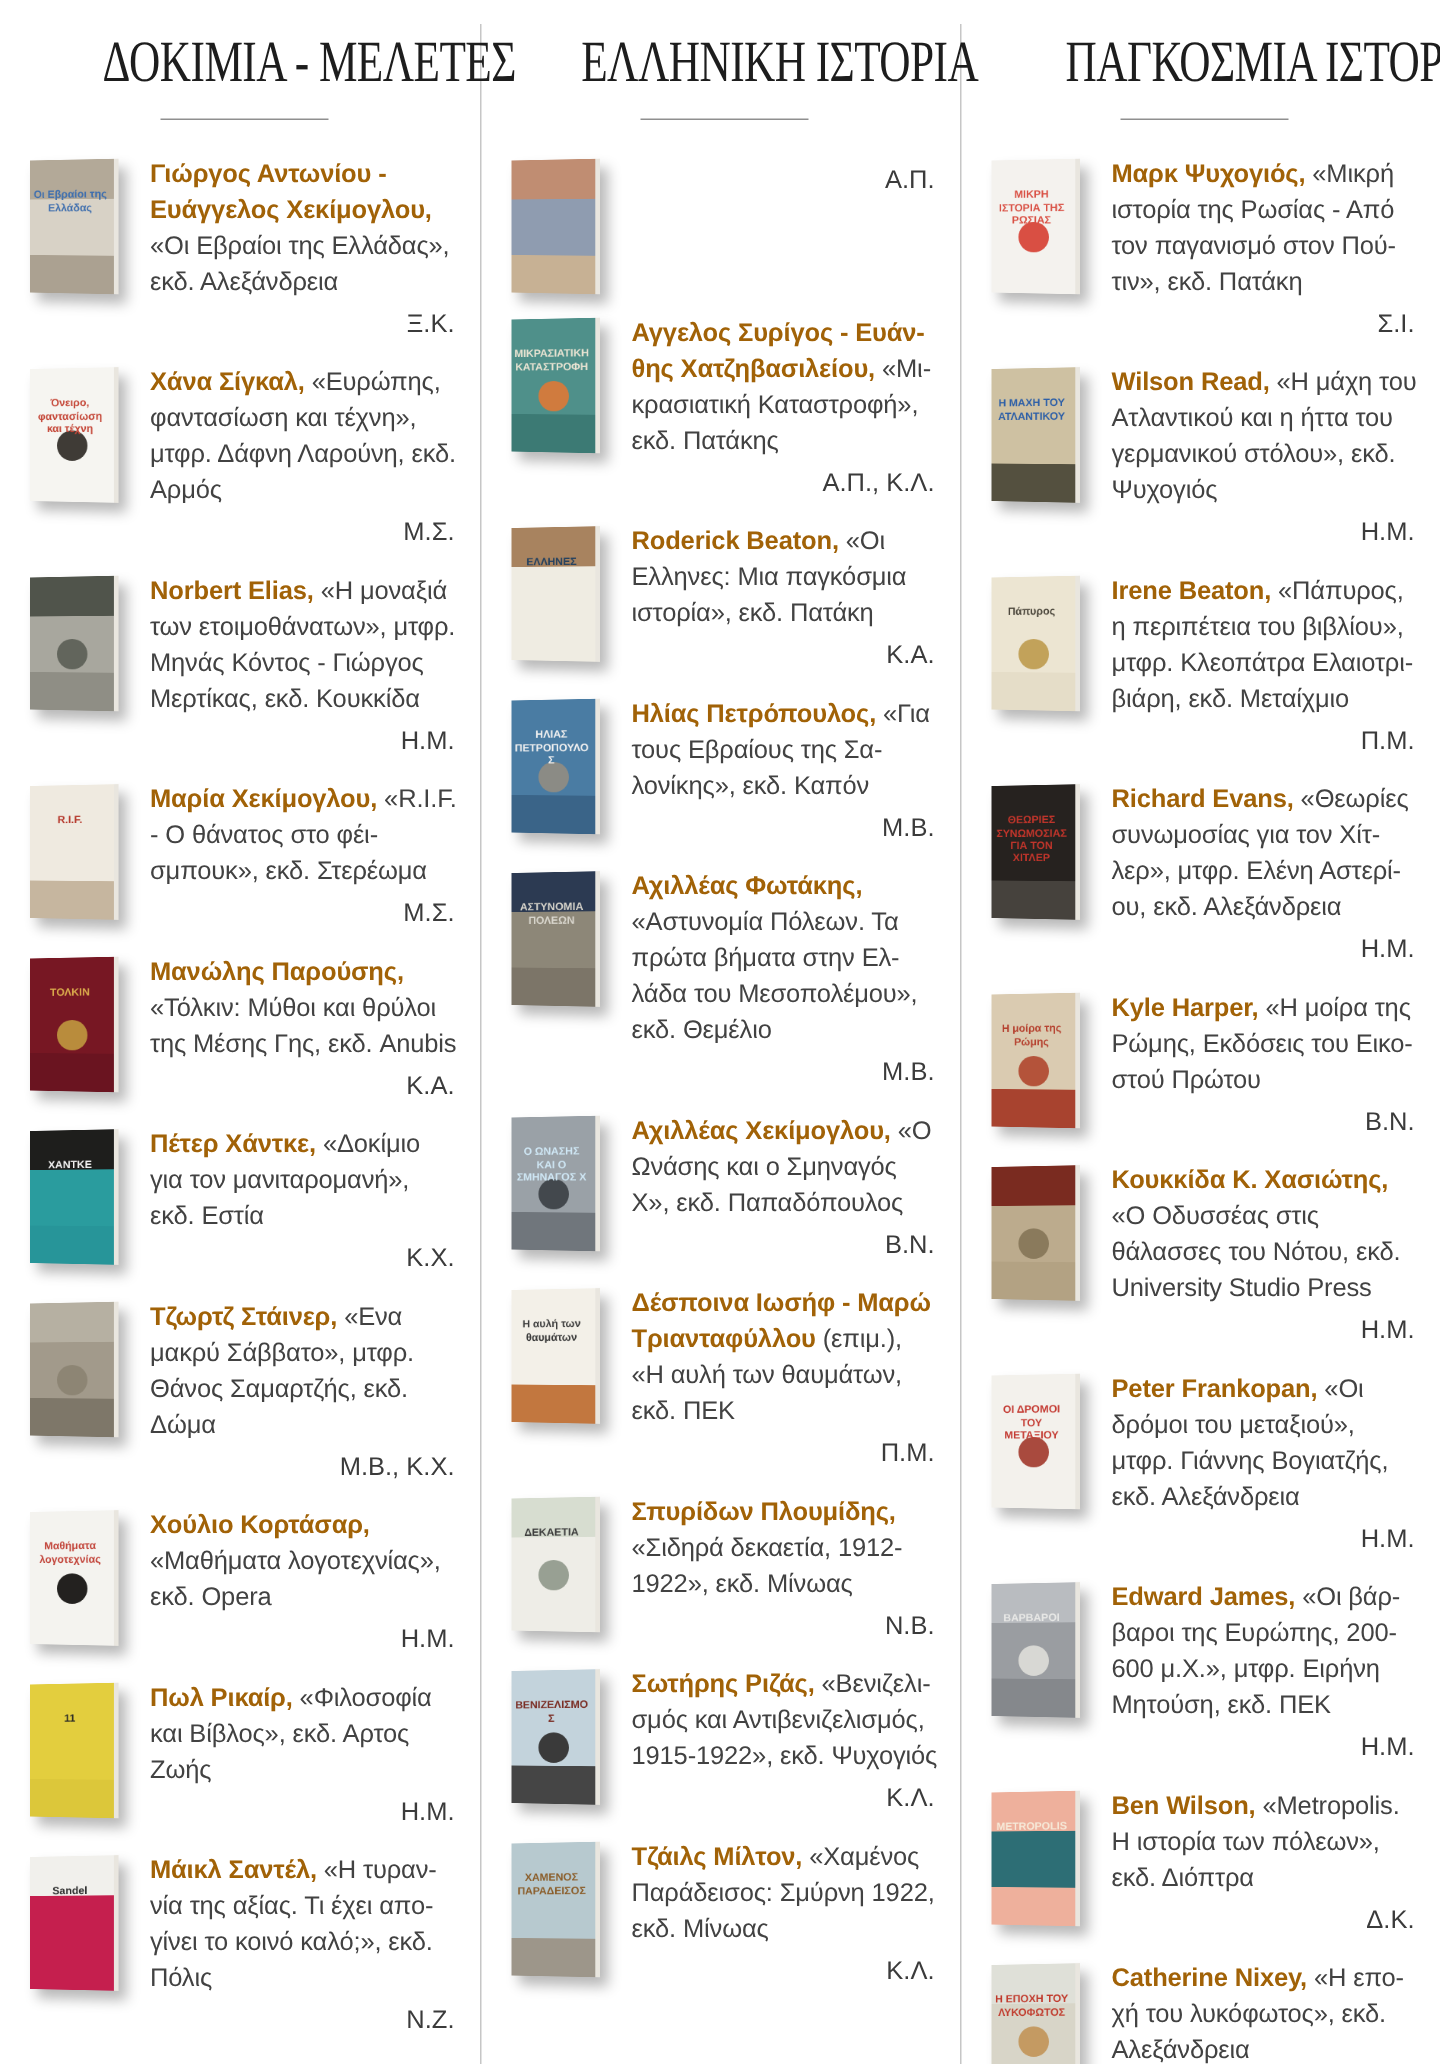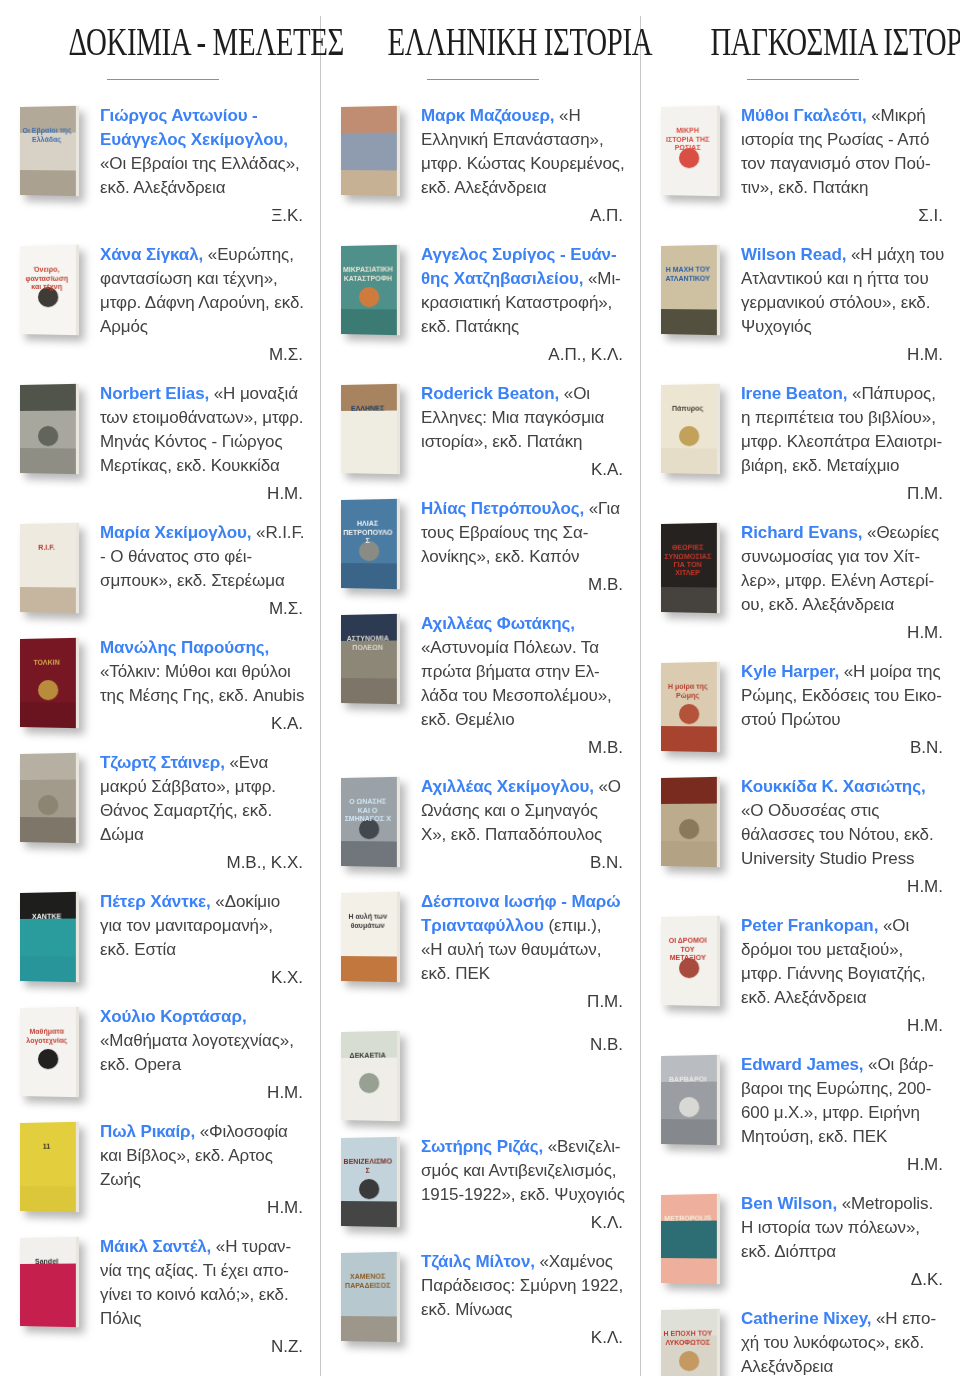--- a/index.html
+++ b/index.html
@@ -33,21 +33,21 @@
     position:absolute;display:block;left:50%;top:58%;width:20px;height:20px;
     border-radius:50%;transform:translate(-50%,-50%);
   }
   .lab{
     position:absolute;display:block;left:2px;right:4px;top:23%;
     text-decoration:none;font-style:normal;font-weight:700;
     font-size:7px;line-height:1.2;text-align:center;overflow-wrap:break-word;
   }
   .info{flex:1 1 auto;min-width:0;}
   .desc{margin:0;font-size:17px;line-height:24px;letter-spacing:-.1px;color:#424242;}
-  .desc b{color:#3b82f6;font-weight:700;text-align:right;}
+  .desc b{color:#a16207;font-weight:700;text-align:right;}
   .initials{font-size:17px;line-height:24px;margin-top:4px;padding-right:2px;text-align:right;color:#3b3b3b;}
 </style>
 </head>
 <body>
 
 <div class="wrap">
 
   <section class="col">
     <div class="col-header-wrap"><h2 class="col-header">ΔΟΚΙΜΙΑ - ΜΕΛΕΤΕΣ</h2></div>
     <div class="rule"></div>
@@ -117,48 +117,48 @@
           <u class="lab" style="color: rgb(217, 169, 75);">ΤΟΛΚΙΝ</u>
         </div>
       <div class="info">
           <p class="desc"><b>Μανώλης Παρούσης,</b> <span>«Τόλκιν: Μύθοι και θρύ­λοι της Μέσης Γης, εκδ. Anubis</span></p>
           <div class="initials">Κ.Α.</div>
         </div>
     </article>
 
     <article class="entry">
       <div class="book">
+          <i class="z" style="background: rgb(30, 30, 28);"></i>
+          <i class="z" style="background: rgb(42, 156, 158);"></i>
+          <i class="z" style="background: rgb(39, 149, 153);"></i>
+          <i class="acc"></i>
+          <u class="lab" style="color: rgb(242, 242, 242);">ΧΑΝΤΚΕ</u>
+        </div>
+      <div class="info">
+          <p class="desc"><b>Πέτερ Χάντκε,</b> <span>«Δοκίμιο για τον μανιταρομανή», εκδ. Εστία</span></p>
+          <div class="initials">Κ.Χ.</div>
+        </div>
+    </article>
+
+    <article class="entry">
+      <div class="book">
           <i class="z" style="background: rgb(182, 176, 162);"></i>
           <i class="z" style="background: rgb(162, 154, 139);"></i>
           <i class="z" style="background: rgb(126, 119, 105);"></i>
           <i class="acc" style="background: rgb(141, 133, 116);"></i>
           <u class="lab" style="color: rgb(239, 239, 233);"></u>
         </div>
       <div class="info">
           <p class="desc"><b>Τζωρτζ Στάινερ,</b> <span>«Ενα μακρύ Σάββατο», μτφρ. Θάνος Σαμαρτζής, εκδ. Δώμα</span></p>
           <div class="initials">Μ.Β., Κ.Χ.</div>
         </div>
     </article>
 
     <article class="entry">
       <div class="book">
-          <i class="z" style="background: rgb(30, 30, 28);"></i>
-          <i class="z" style="background: rgb(42, 156, 158);"></i>
-          <i class="z" style="background: rgb(39, 149, 153);"></i>
-          <i class="acc"></i>
-          <u class="lab" style="color: rgb(242, 242, 242);">ΧΑΝΤΚΕ</u>
-        </div>
-      <div class="info">
-          <p class="desc"><b>Πέτερ Χάντκε,</b> <span>«Δοκίμιο για τον μανιταρομανή», εκδ. Εστία</span></p>
-          <div class="initials">Κ.Χ.</div>
-        </div>
-    </article>
-
-    <article class="entry">
-      <div class="book">
           <i class="z" style="background: rgb(244, 243, 239);"></i>
           <i class="z" style="background: rgb(244, 243, 239);"></i>
           <i class="z" style="background: rgb(244, 243, 239);"></i>
           <i class="acc" style="background: rgb(35, 33, 31);"></i>
           <u class="lab" style="color: rgb(194, 68, 58);">Μαθήματα λογοτεχνίας</u>
         </div>
       <div class="info">
           <p class="desc"><b>Χούλιο Κορτάσαρ,</b> <span>«Μαθήματα λογοτεχνίας», εκδ. Opera</span></p>
           <div class="initials">Η.Μ.</div>
         </div>
@@ -199,21 +199,20 @@
 
     <article class="entry">
       <div class="book">
           <i class="z" style="background: rgb(192, 141, 114);"></i>
           <i class="z" style="background: rgb(143, 156, 176);"></i>
           <i class="z" style="background: rgb(199, 177, 148);"></i>
           <i class="acc"></i>
           <u class="lab" style="color: rgb(255, 255, 255);"></u>
         </div>
       <div class="info">
-          <p class="desc"><b>Μαρκ Μαζάουερ,</b> <span>«Η Ελληνική Επανάσταση», μτφρ. Κώστας Κουρεμέ­νος, εκδ. Αλεξάνδρεια</span></p>
           <div class="initials">Α.Π.</div>
         </div>
     </article>
 
     <article class="entry">
       <div class="book">
           <i class="z" style="background: rgb(79, 144, 138);"></i>
           <i class="z" style="background: rgb(79, 144, 138);"></i>
           <i class="z" style="background: rgb(60, 122, 116);"></i>
           <i class="acc" style="background: rgb(208, 123, 62);"></i>
@@ -297,20 +296,21 @@
 
     <article class="entry">
       <div class="book">
           <i class="z" style="background: rgb(215, 221, 208);"></i>
           <i class="z" style="background: rgb(238, 237, 231);"></i>
           <i class="z" style="background: rgb(238, 237, 231);"></i>
           <i class="acc" style="background: rgb(152, 160, 147);"></i>
           <u class="lab" style="color: rgb(61, 61, 61);">ΔΕΚΑΕΤΙΑ</u>
         </div>
       <div class="info">
+          <p class="desc"><b>Σπυρίδων Πλουμίδης,</b> <span>«Σιδηρά δεκαετία, 1912-1922», εκδ. Μίνωας</span></p>
           <div class="initials">Ν.Β.</div>
         </div>
     </article>
 
     <article class="entry">
       <div class="book">
           <i class="z" style="background: rgb(195, 211, 220);"></i>
           <i class="z" style="background: rgb(195, 211, 220);"></i>
           <i class="z" style="background: rgb(69, 69, 69);"></i>
           <i class="acc" style="background: rgb(58, 58, 58);"></i>
@@ -343,21 +343,21 @@
 
     <article class="entry">
       <div class="book">
           <i class="z" style="background: rgb(244, 242, 238);"></i>
           <i class="z" style="background: rgb(244, 242, 238);"></i>
           <i class="z" style="background: rgb(244, 242, 238);"></i>
           <i class="acc" style="background: rgb(217, 79, 67);"></i>
           <u class="lab" style="color: rgb(217, 79, 67);">ΜΙΚΡΗ ΙΣΤΟΡΙΑ ΤΗΣ ΡΩΣΙΑΣ</u>
         </div>
       <div class="info">
-          <p class="desc"><b>Μύθοι Γκαλεότι,</b> <span>«Μικρή ιστορία της Ρωσίας - Από τον παγανισμό στον Πού­τιν», εκδ. Πατάκη</span></p>
+          <p class="desc"><b>Μαρκ Ψυχογιός,</b> <span>«Μικρή ιστορία της Ρωσίας - Από τον παγανισμό στον Πού­τιν», εκδ. Πατάκη</span></p>
           <div class="initials">Σ.Ι.</div>
         </div>
     </article>
 
     <article class="entry">
       <div class="book">
           <i class="z" style="background: rgb(206, 193, 162);"></i>
           <i class="z" style="background: rgb(206, 193, 162);"></i>
           <i class="z" style="background: rgb(84, 80, 63);"></i>
           <i class="acc"></i>

